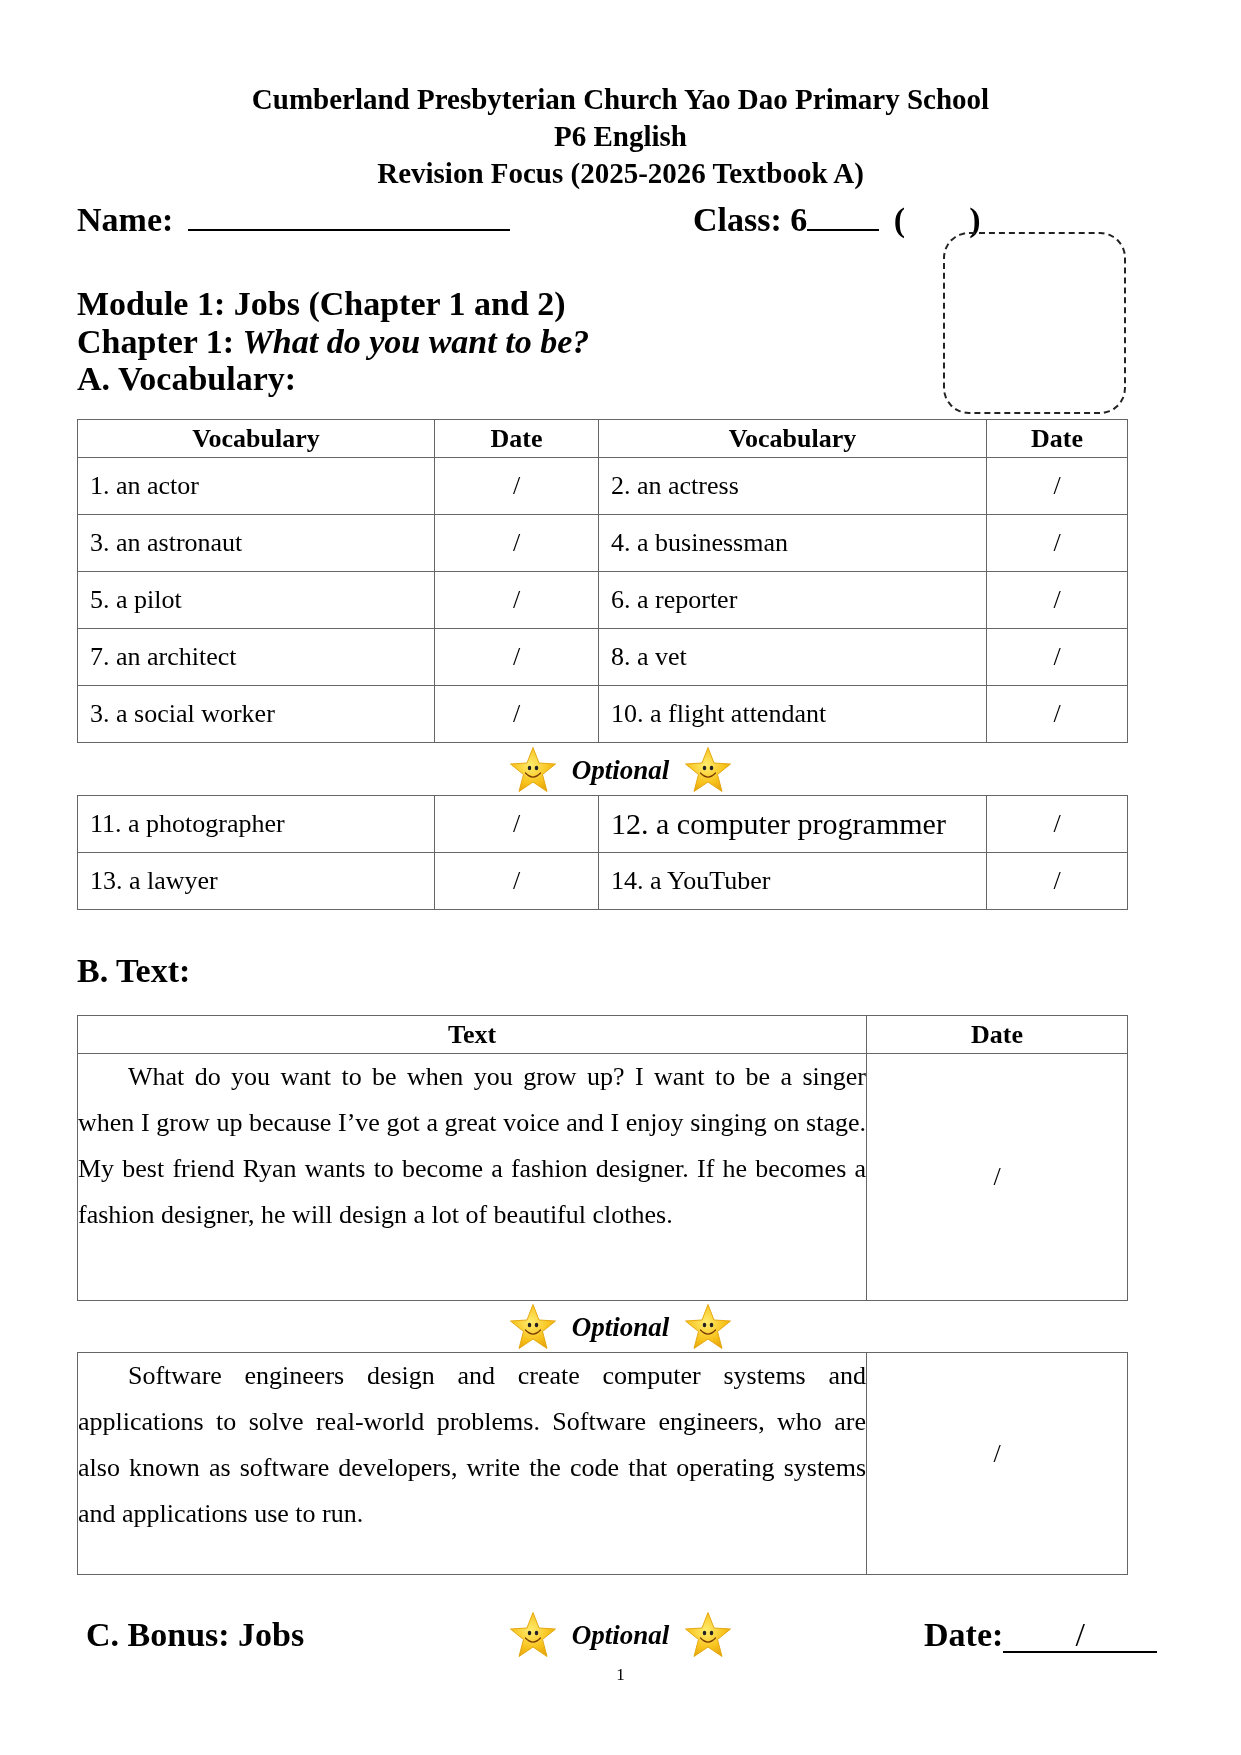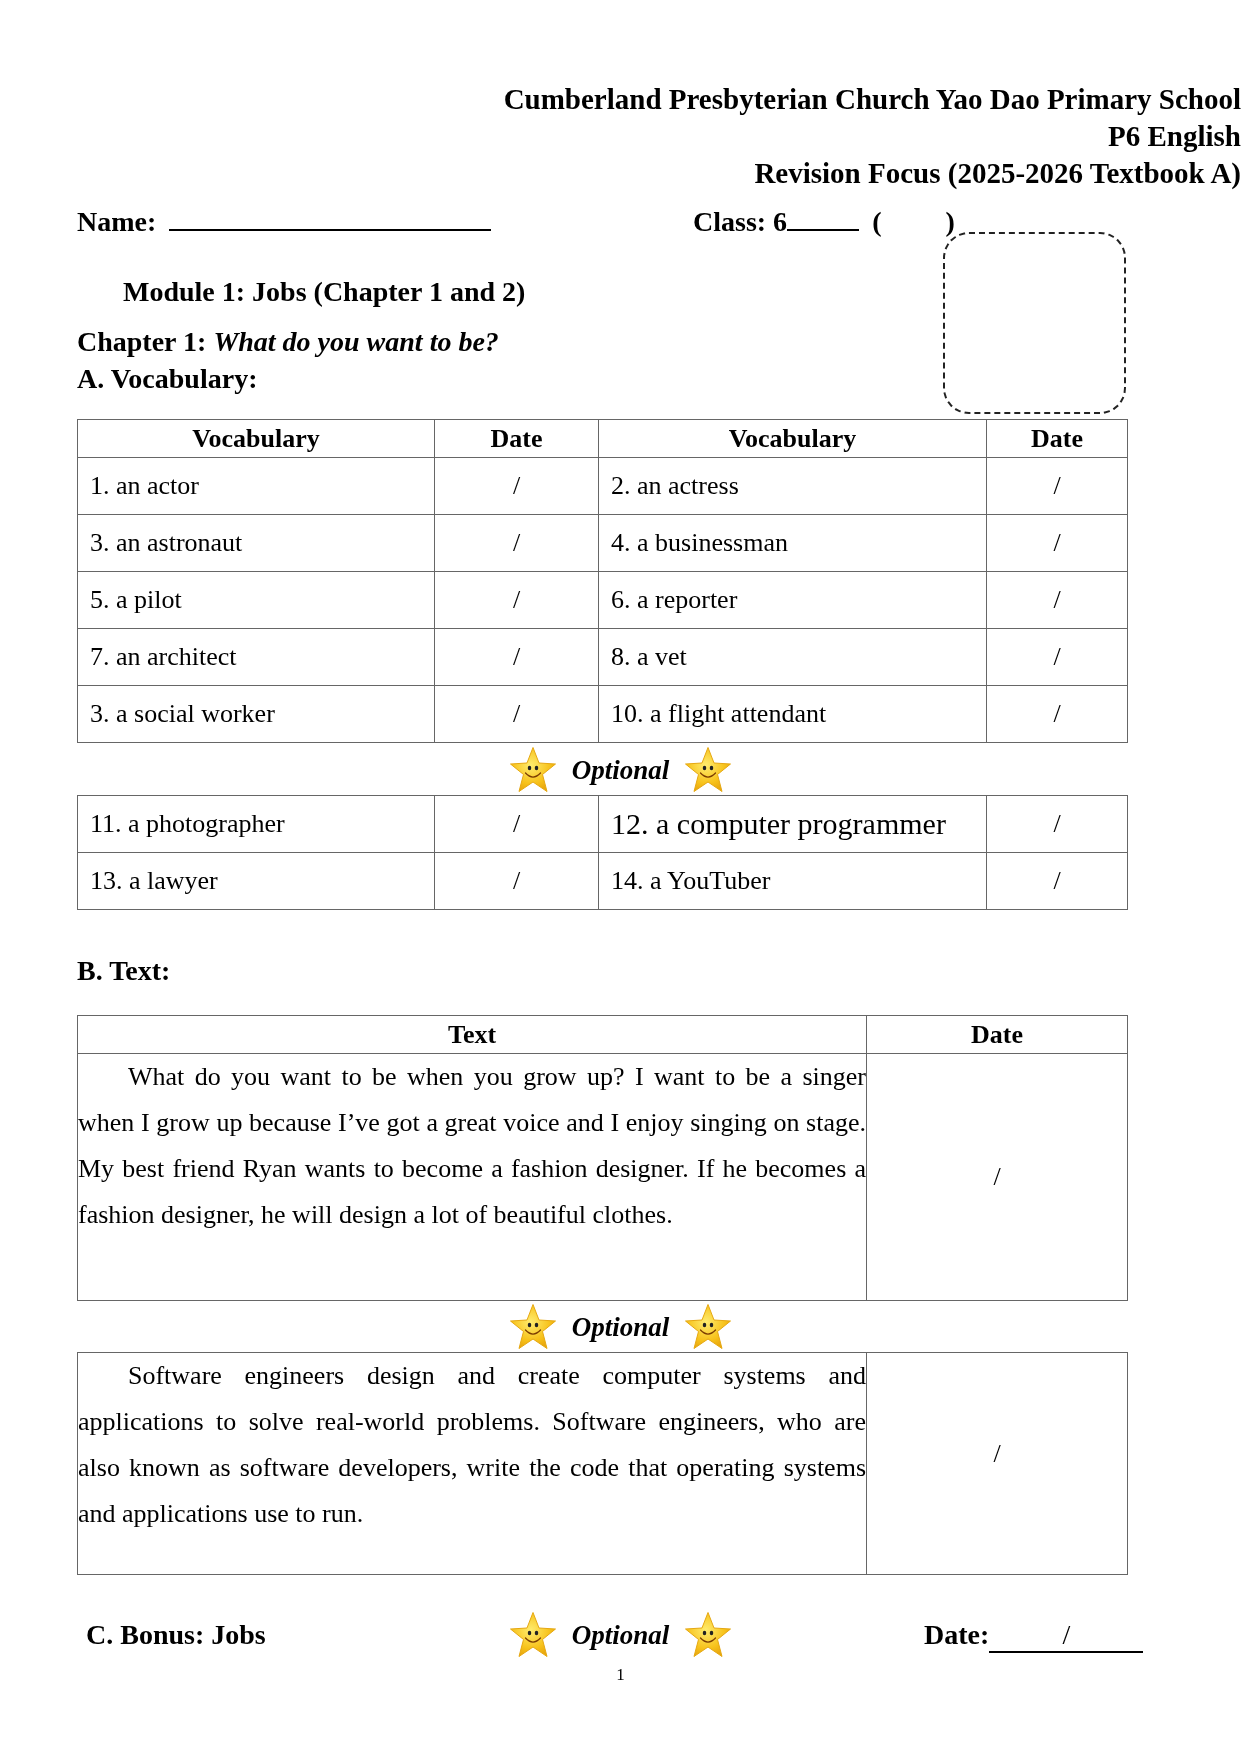--- a/index.html
+++ b/index.html
@@ -2,24 +2,24 @@
 <html><head>
 <meta charset="utf-8">
 <style>
   html, body { margin: 0; padding: 0; background: #ffffff; }
   body {
     width: 1241px; height: 1755px; position: relative; overflow: hidden;
     font-family: "Liberation Serif", "DejaVu Serif", serif; color: #000;
   }
   .abs { position: absolute; }
   .title-line {
-    position: absolute; left: 0; width: 1241px; text-align: right;
+    position: absolute; left: 0; width: 1241px; text-align: center;
     font-weight: bold; font-size: 29px; line-height: 37px;
   }
-  .lbl { font-size: 28px; font-weight: bold; line-height: 32px; white-space: nowrap; font-family: Liberation Serif, serif; }
+  .lbl { font-size: 34px; font-weight: bold; line-height: 32px; white-space: nowrap; font-family: Liberation Serif, serif; }
   .uline { display: inline-block; border-bottom: 2.5px solid #000; vertical-align: baseline; }
   .dashed-box {
     position: absolute; left: 943px; top: 232px; width: 183px; height: 182px;
     border: 2px dashed #222; border-radius: 26px; box-sizing: border-box;
   }
   table.grid {
     position: absolute; border-collapse: collapse; table-layout: fixed;
     font-size: 26px;
   }
   table.grid td, table.grid th {
@@ -66,21 +66,21 @@
 <div class="abs lbl" style="left:77px; top:203px;">
   <span>Name:</span>
   <span class="uline" style="width:322px; height:26px; margin-left:6px;"></span>
 </div>
 <div class="abs lbl" style="left:693px; top:203px;">
   <span>Class: 6</span><span class="uline" style="width:72px; height:26px;"></span>
   <span style="margin-left:6px">(</span><span style="display:inline-block; width:64px;"></span><span>)</span>
 </div>
 <div class="dashed-box"></div>
 
-<div class="abs lbl" style="left:77px; top:276px;margin-left:46px;">Module 1: Jobs (Chapter 1 and 2)</div>
+<div class="abs lbl" style="left:77px; top:288px;">Module 1: Jobs (Chapter 1 and 2)</div>
 <div class="abs lbl" style="left:77px; top:326px;">
   <span>Chapter 1: </span><i>What do you want to be?</i>
 </div>
 <div class="abs lbl" style="left:77px; top:363px;">A. Vocabulary:</div>
 
 <table class="grid" style="left:77px; top:419px; width:1050px;">
   <colgroup>
       <col style="width:357px">
       <col style="width:164px">
       <col style="width:388px">

